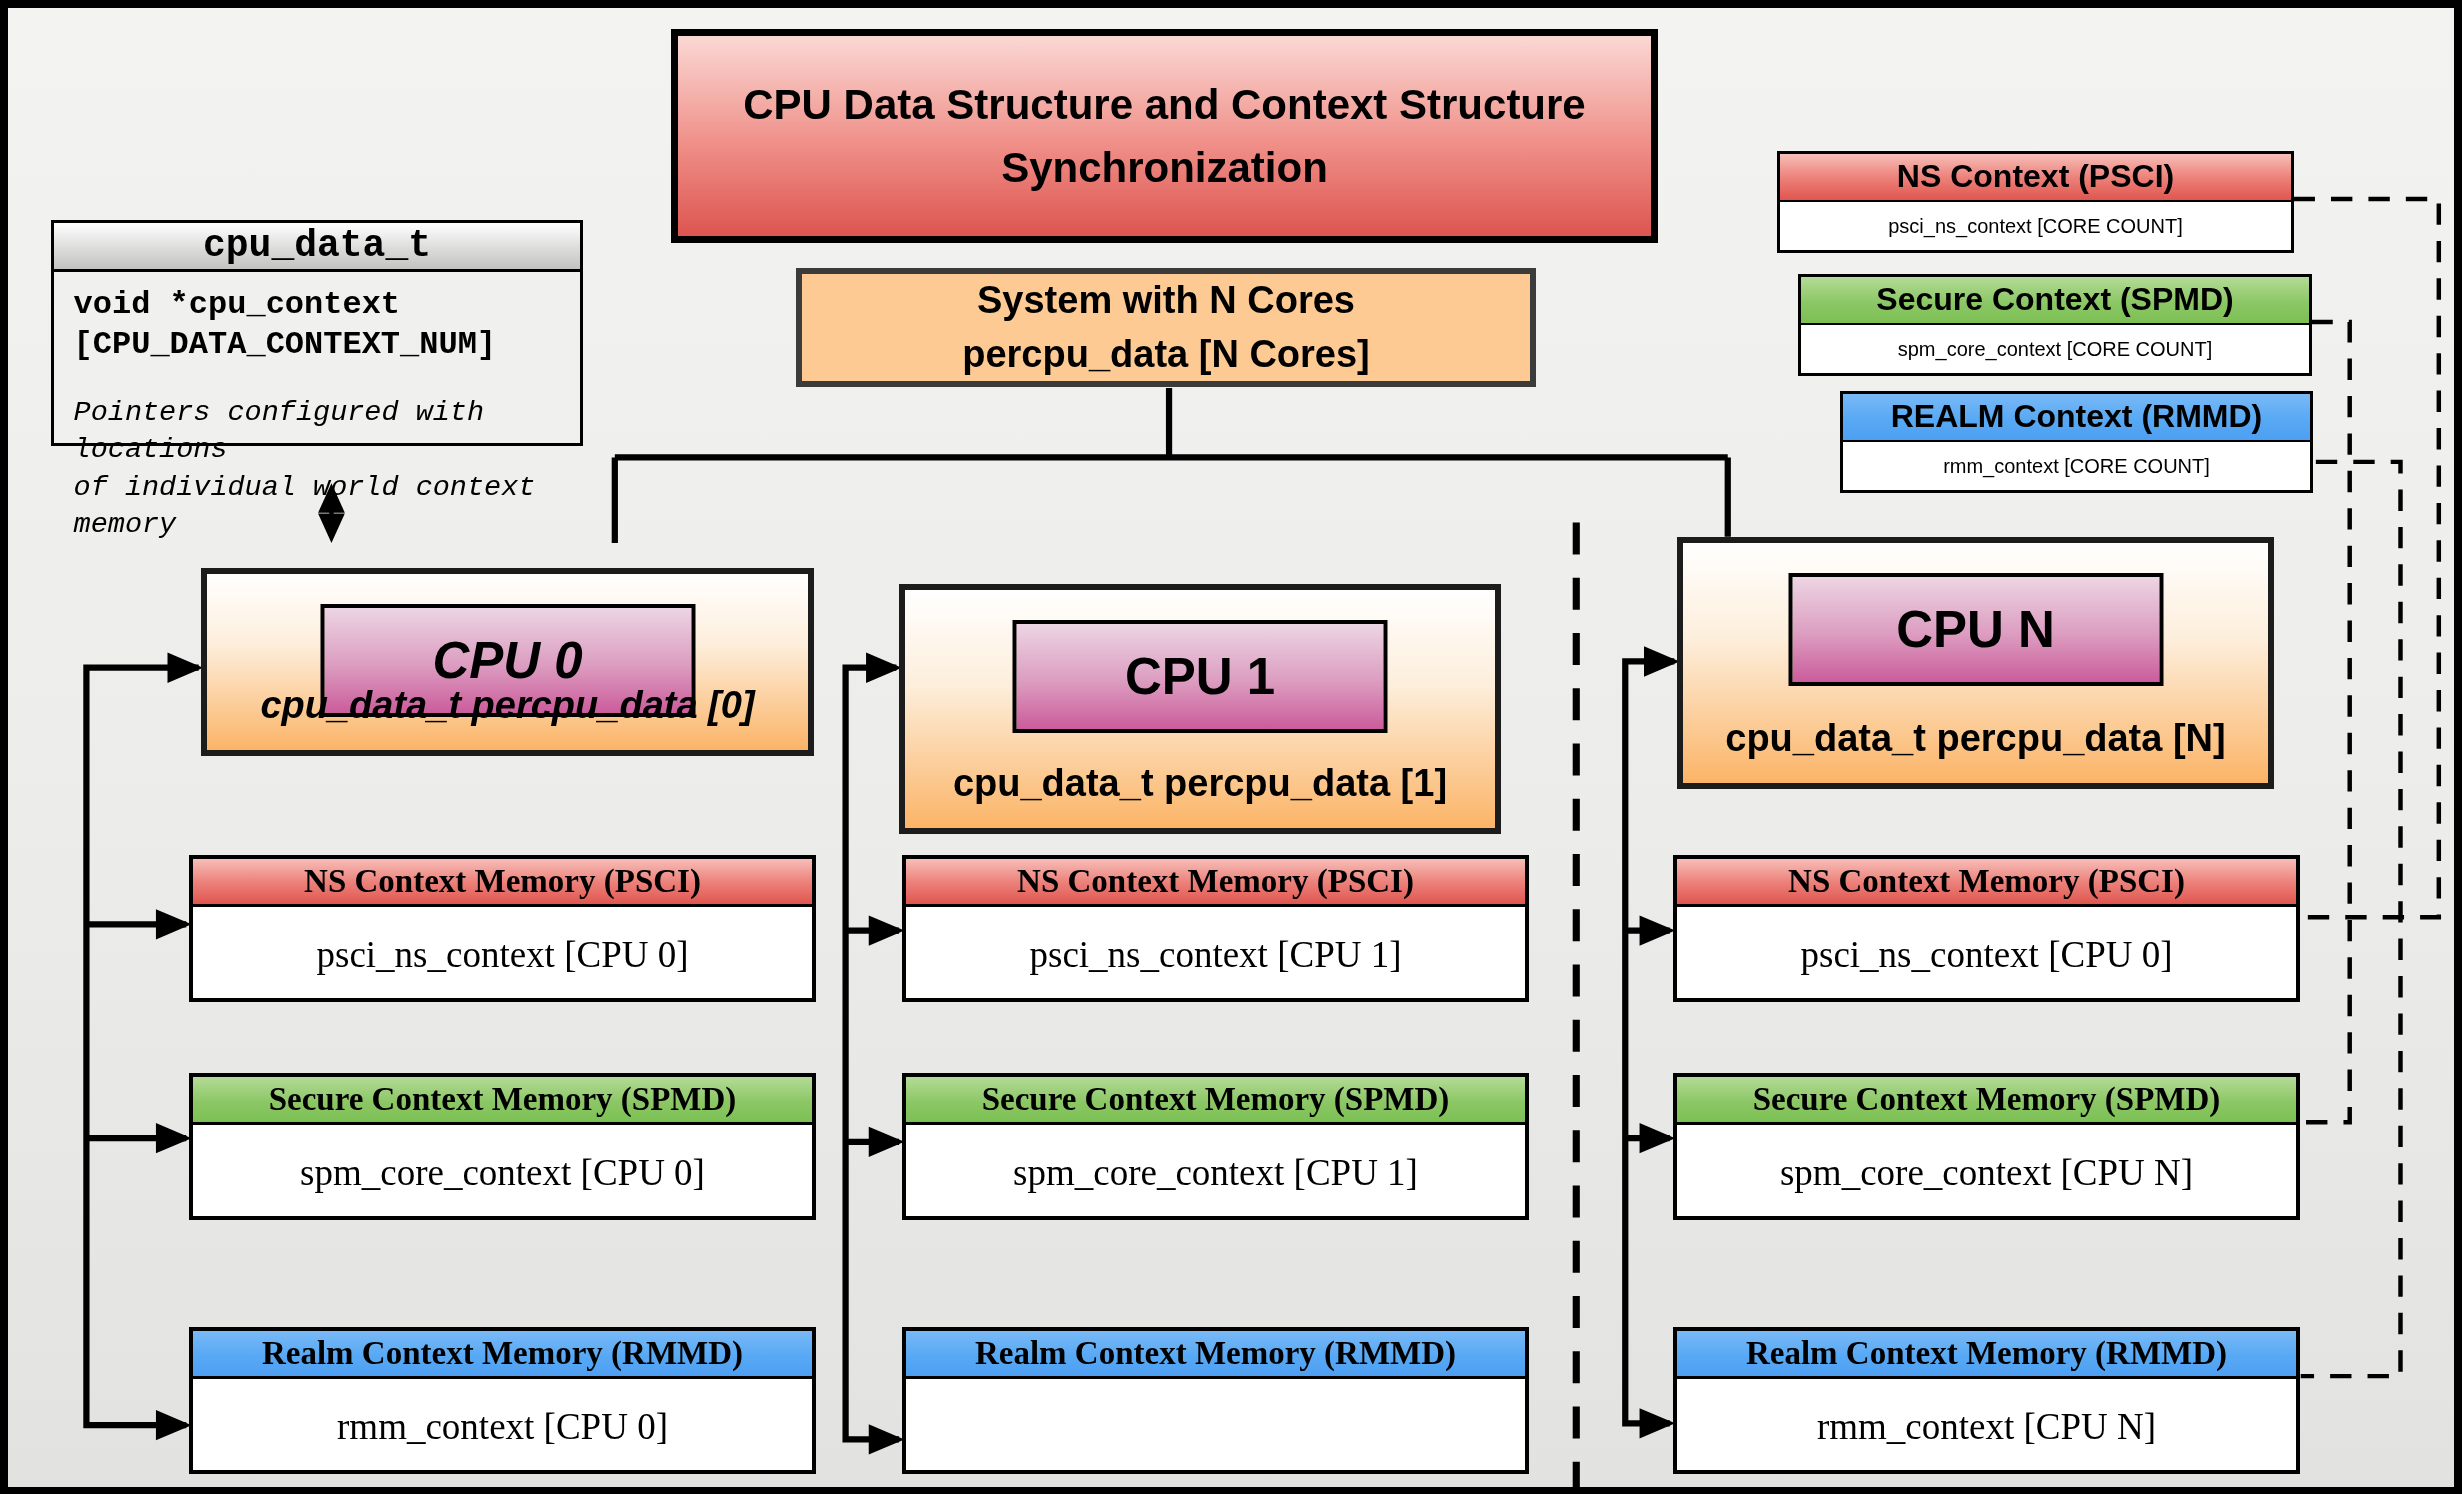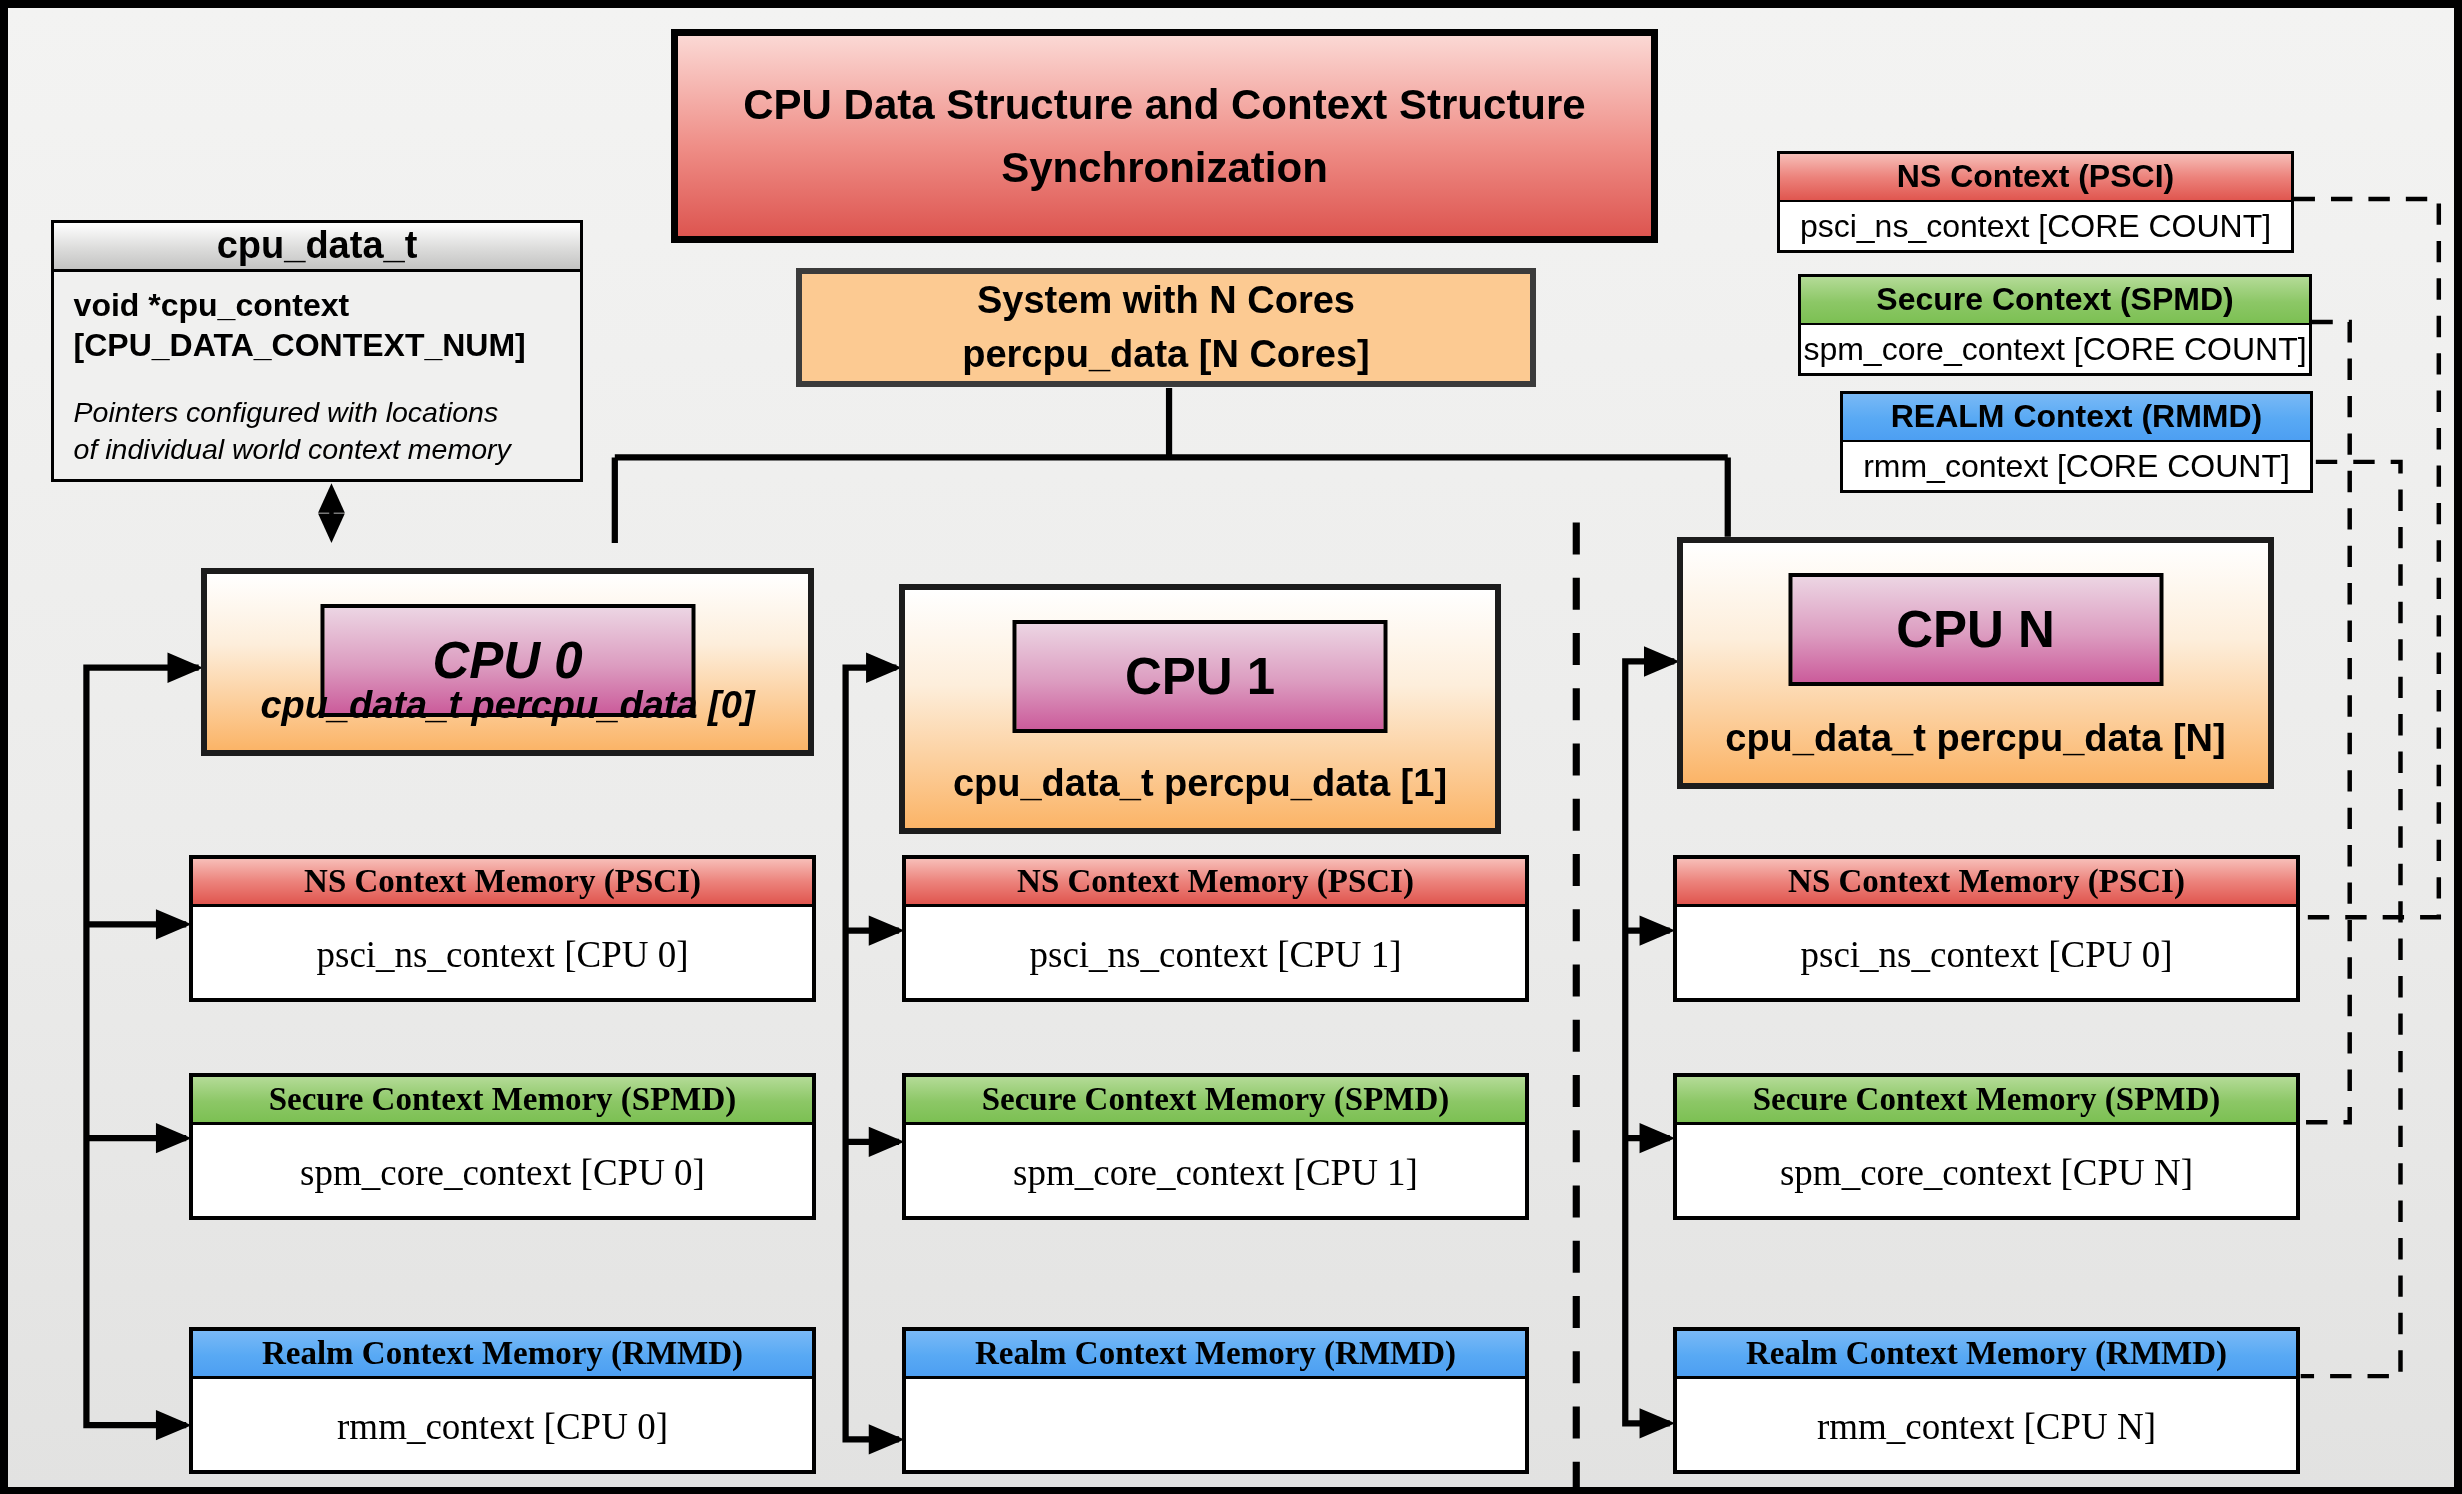--- a/index.html
+++ b/index.html
@@ -19,22 +19,22 @@
   .title-box {
     left:663px; top:21.4px; width:987px; height:214px;
     border:7.1px solid #000;
     background:linear-gradient(180deg,#fbd8d4 0%,#ef8e87 55%,#dd5550 100%);
     display:flex; flex-direction:column; justify-content:center; align-items:center;
     font-size:42px; font-weight:bold; line-height:1.5; text-align:center;
   }
 
   
   .struct-box {
-    left:43px; top:212px; width:532px; height:262px;
-    border:3.6px solid #000; background:#f0f0ef;
+    left:43px; top:212px; width:532px; height:226px;
+    border:3.6px solid #000; background:#f0f0ef;font-family:Liberation Mono, monospace;
   }
   .struct-header {
     height:46px; border-bottom:3.6px solid #000;
     background:linear-gradient(180deg,#ffffff 0%,#dcdcdb 55%,#c3c3c2 100%);
     font-size:38px; font-weight:bold; text-align:center; line-height:45px;
   }
   .struct-body { padding:12.5px 19.6px 0 19.6px; }
   .struct-field { font-size:32px; font-weight:bold; line-height:1.26; }
   .struct-note { margin-top:28.5px; font-size:28.5px; font-style:italic; line-height:1.32; }
 
@@ -46,21 +46,21 @@
     font-size:38px; font-weight:bold; line-height:1.42; text-align:center;
   }
 
   
   .legend { border:3.6px solid #000; background:#fff; }
   .legend .hd {
     height:46px; border-bottom:2.7px solid #000;
     font-size:32px; font-weight:bold; text-align:center; line-height:45px;
   }
   .legend .bd {
-    height:48px; font-size:32px; text-align:center; line-height:48px;
+    height:48px; font-size:20px; text-align:center; line-height:48px;
     background:#fff; white-space:nowrap;
   }
   .legend.psci { left:1769px; top:143px; width:517px; }
   .legend.spmd { left:1790px; top:266px; width:514px; }
   .legend.rmmd { left:1832px; top:383px; width:473px; }
 
   .hd-red   { background:linear-gradient(180deg,#f7beb8 0%,#ec837c 50%,#e0564f 100%); }
   .hd-green { background:linear-gradient(180deg,#b4db97 0%,#8cc766 55%,#7cc053 100%); }
   .hd-blue  { background:linear-gradient(180deg,#79b9f6 0%,#58a9f4 55%,#4d9ff2 100%); }
 

